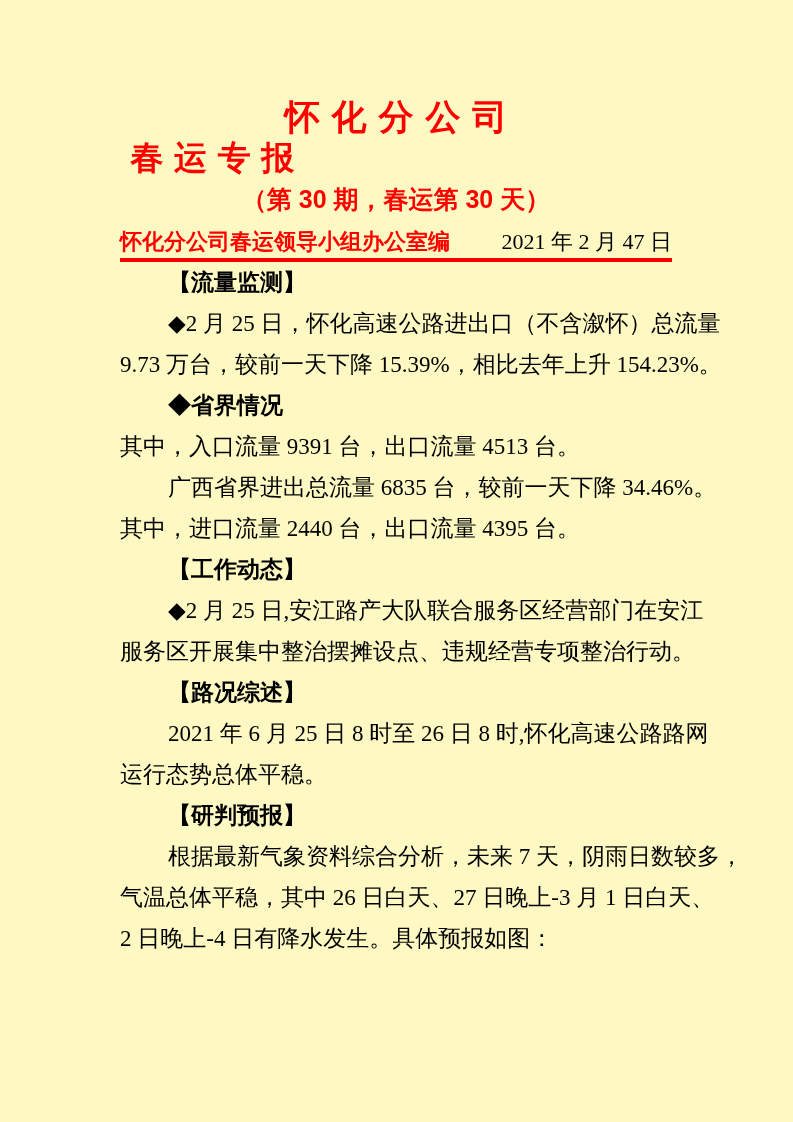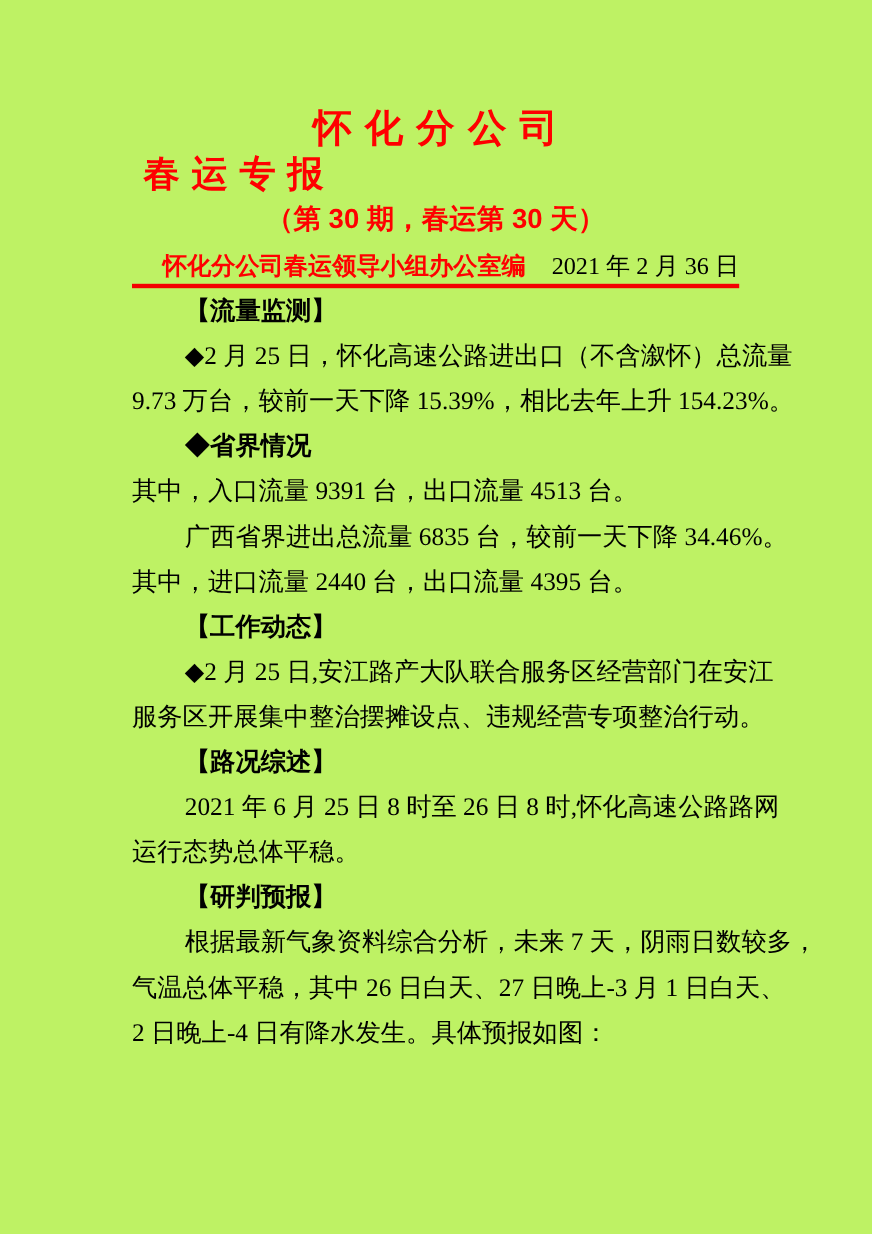--- a/index.html
+++ b/index.html
@@ -1,20 +1,20 @@
 <!DOCTYPE html>
 <html><head>
 <meta charset="utf-8">
 <style>
   html, body { margin: 0; padding: 0; background: #ffffff; }
   .page {
     position: relative;
     width: 793px;
     height: 1122px;
-    background: #bef264;
+    background: #fef9c3;
     overflow: hidden;
     font-family: "Liberation Serif", "DejaVu Serif", serif;
     color: #000000;
   }
   .doc {
     position: absolute;
     left: 120px;
     top: 99px;
     width: 552px;
   }
@@ -47,21 +47,20 @@
     line-height: 30px;
     text-align: center;
     color: #ff0000;
   }
   .meta-row {
     margin-top: 15px;
     height: 26px;
     display: flex;
     justify-content: space-between;
     align-items: center;
-    margin-left: 28px;
   }
   .meta-editor {
     font-family: "Liberation Sans", "DejaVu Sans", sans-serif;
     font-weight: bold;
     font-size: 22px;
     line-height: 26px;
     color: #ff0000;
   }
   .meta-date {
     font-family: "Liberation Serif", "DejaVu Serif", serif;
@@ -92,21 +91,21 @@
 
 <div class="page">
   <div class="doc">
 
     <h1 class="title-main">怀化分公司</h1>
     <h2 class="title-sub">春运专报</h2>
     <div class="issue-line">（第 30 期，春运第 30 天）</div>
 
     <div class="meta-row">
       <span class="meta-editor">怀化分公司春运领导小组办公室编</span>
-      <span class="meta-date">2021 年 2 月 36 日</span>
+      <span class="meta-date">2021 年 2 月 47 日</span>
     </div>
 
     <div class="red-rule"></div>
 
     <div class="body-text">
       <div class="line heading indent">【流量监测】</div>
       <div class="line indent">◆2 月 25 日，怀化高速公路进出口（不含溆怀）总流量</div>
       <div class="line">9.73 万台，较前一天下降 15.39%，相比去年上升 154.23%。</div>
       <div class="line heading indent">◆省界情况</div>
       <div class="line">其中，入口流量 9391 台，出口流量 4513 台。</div>

